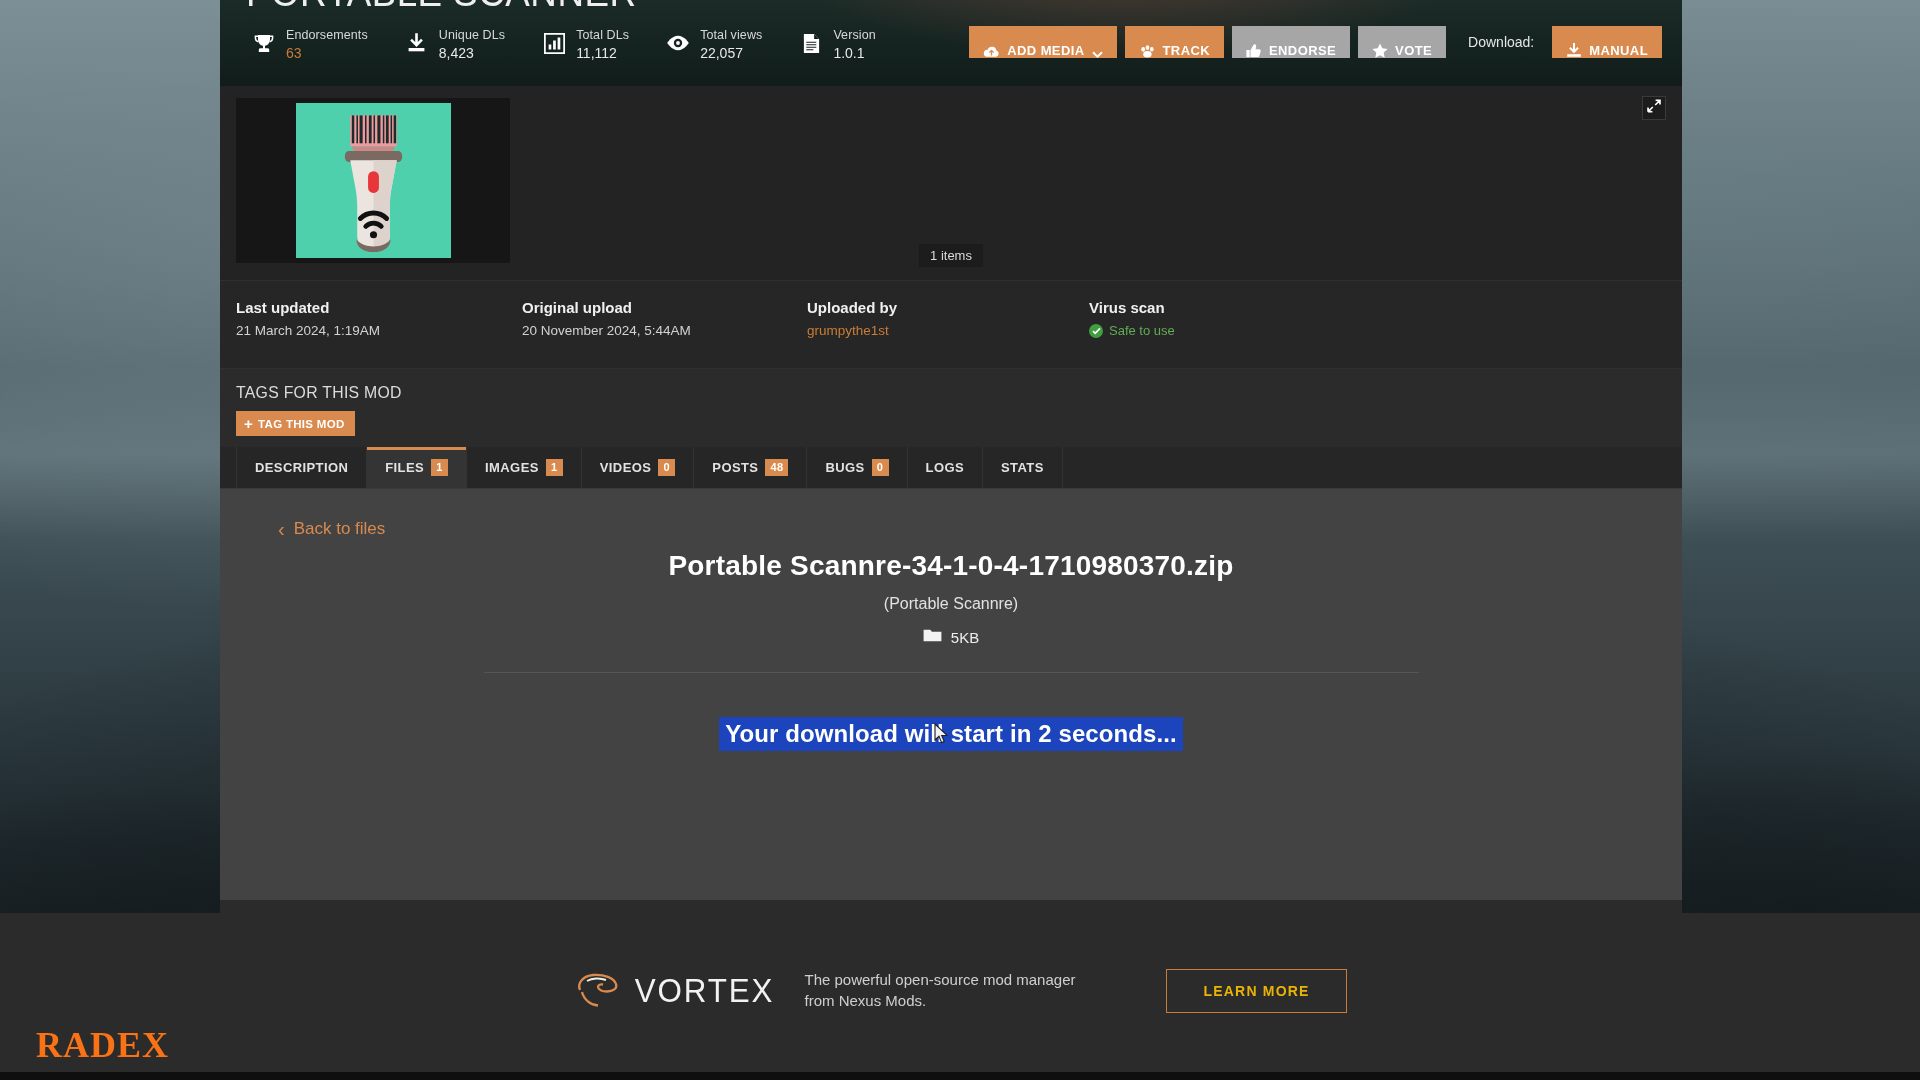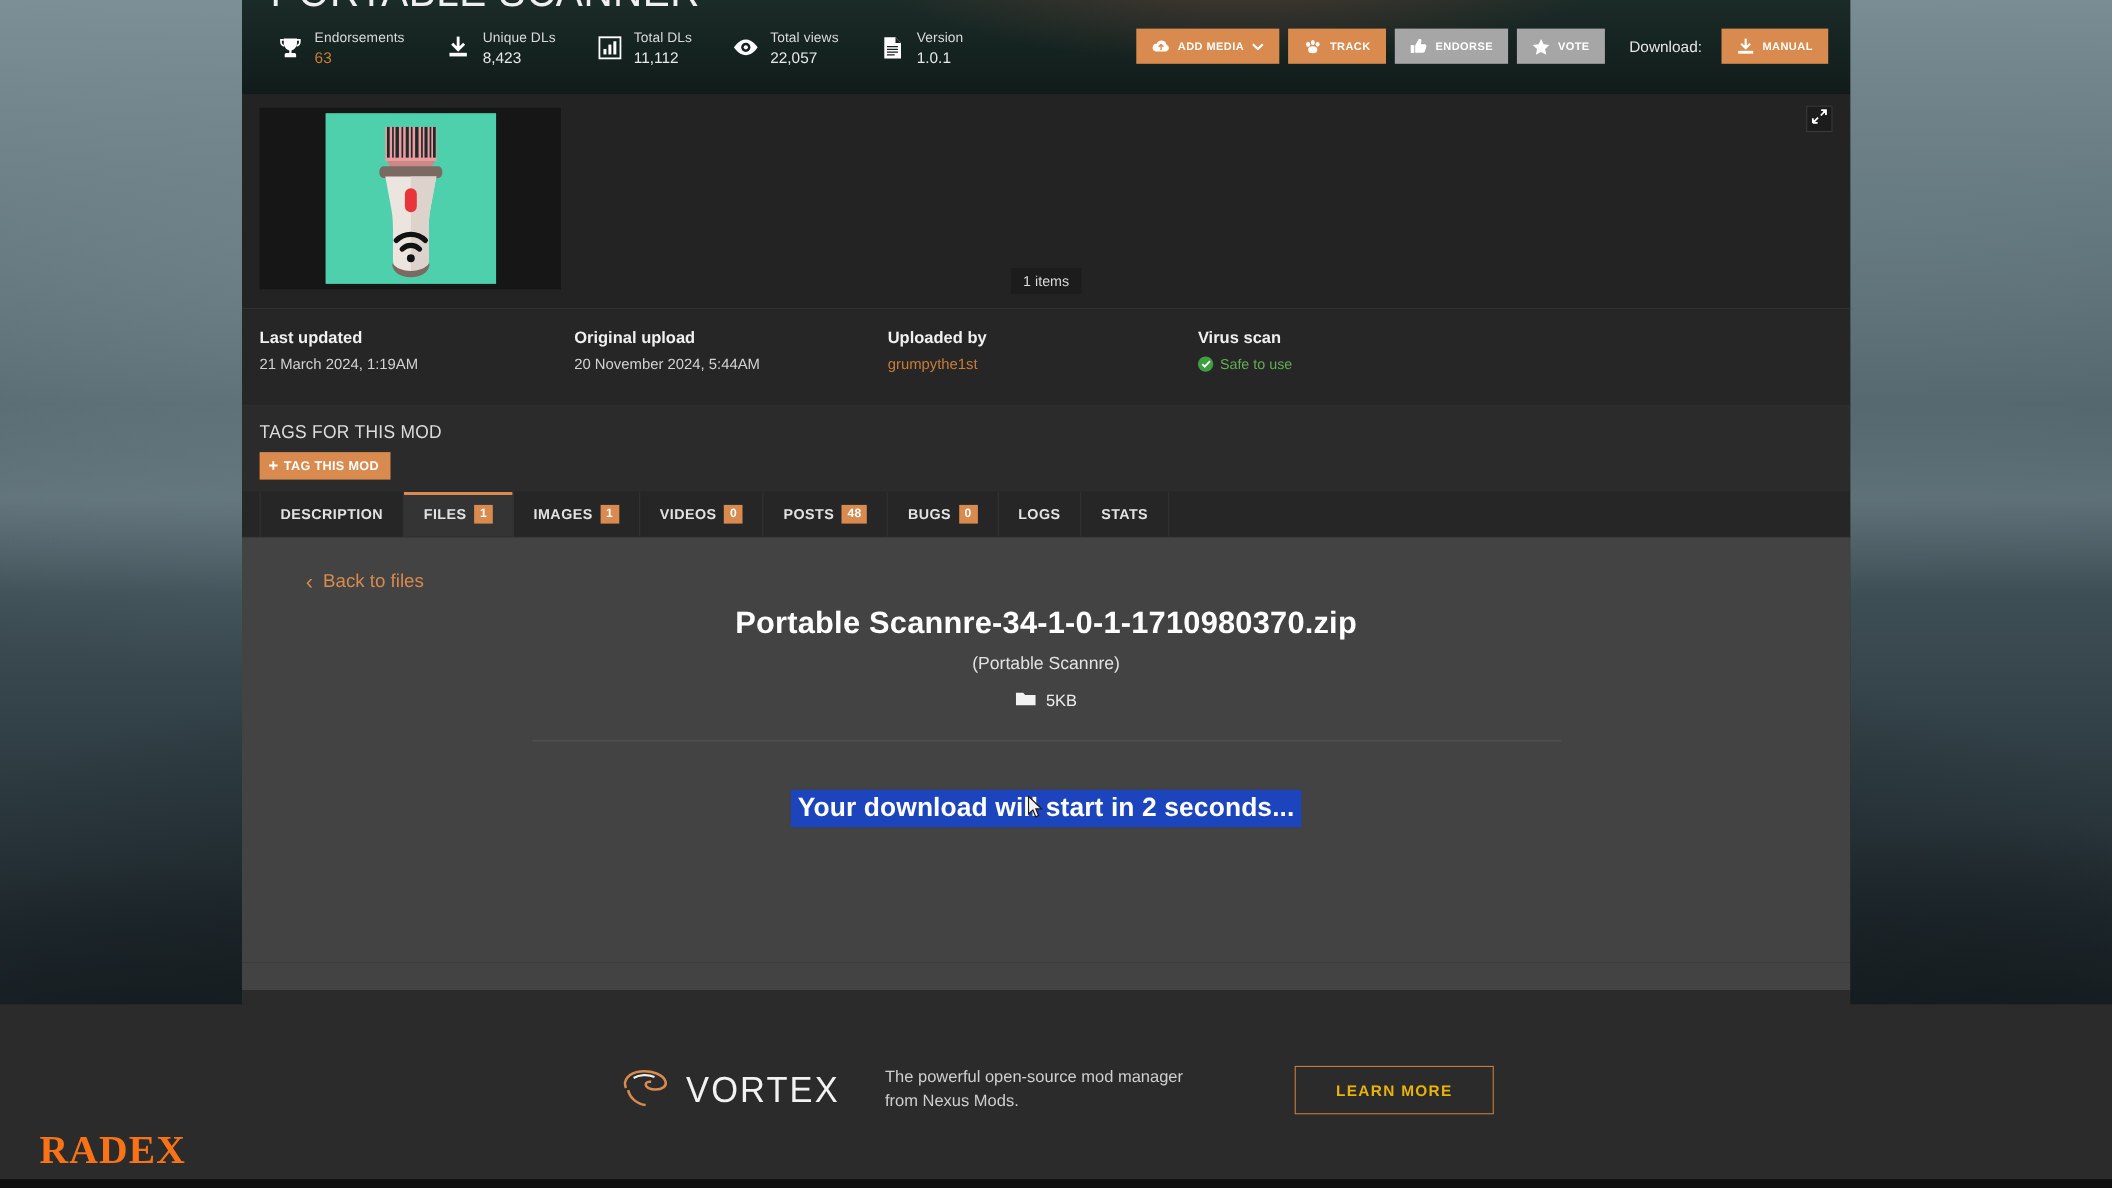--- a/index.html
+++ b/index.html
@@ -110,26 +110,26 @@
 
   .actions {
     position: absolute;
     right: 20px; top: 26px;
     display: flex;
     align-items: center;
     gap: 8px;
   }
   .btn {
     display: inline-flex;
-    align-items: center;
+    align-items: flex-end;
     justify-content: center;
     gap: 7px;
     height: 32px;
     padding: 0 14px;
-    font-size: 10px;
+    font-size: 13px;
     font-weight: bold;
     letter-spacing: .4px;
     color: #fff;
     border: none;
     cursor: pointer;
     text-transform: uppercase;
     font-family: "Liberation Sans", sans-serif;
     white-space: nowrap;
   }
   .btn.orange { background: #d98a4e; }
@@ -378,21 +378,21 @@
     background: #2b2b2b;
     z-index: 6;
     display: flex;
     align-items: center;
     justify-content: center;
     gap: 0;
   }
   .vortex-inner {
     display: flex;
     align-items: center;
-    gap: 37px;
+    gap: 26px;
     transform: translateY(-6px);
   }
   .vx-logo { display: flex; align-items: center; gap: 10px; }
   .vx-name {
     font-size: 33px;
     letter-spacing: 2px;
     color: #f2f2f2;
     font-family: "Liberation Sans Narrow", "Liberation Sans", sans-serif;
     font-weight: 400;
     transform: scaleX(0.95);
@@ -701,21 +701,21 @@
     <div class="tab">
       <span>STATS</span>
     </div>
   </div>
 
   <div class="filepanel">
     <div class="backlink">
       <span class="chev">‹</span>
       <span>Back to files</span>
     </div>
-    <div class="filename">Portable Scannre-34-1-0-1-1710980370.zip</div>
+    <div class="filename">Portable Scannre-34-1-0-4-1710980370.zip</div>
     <div class="filealias">(Portable Scannre)</div>
     <div class="filesize">
       <span>
         <svg width="19" height="15" viewBox="0 0 19 15">
           <path d="M0.6 1.8h6.6l1.7 2h9.5v9.4H0.6z" fill="#f2f2f2"></path>
         </svg>
       </span>
       <span>5KB</span>
     </div>
     <div class="divider"></div>

